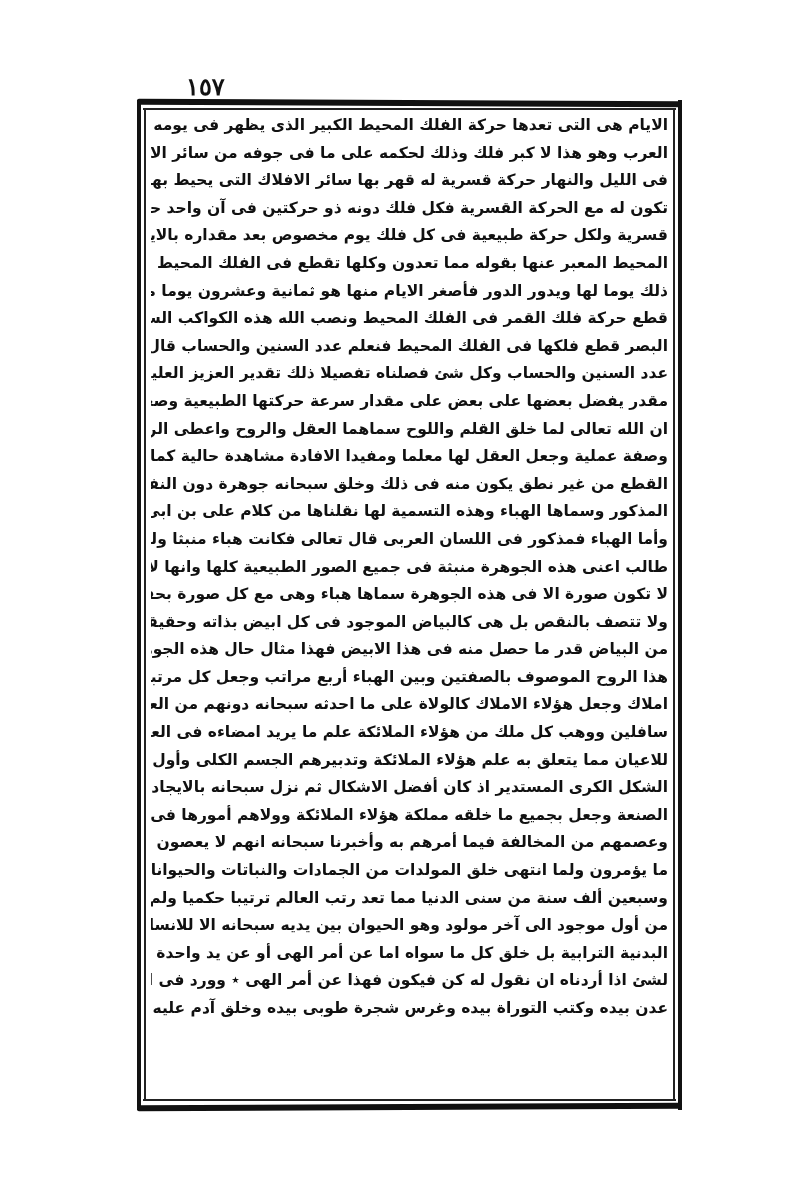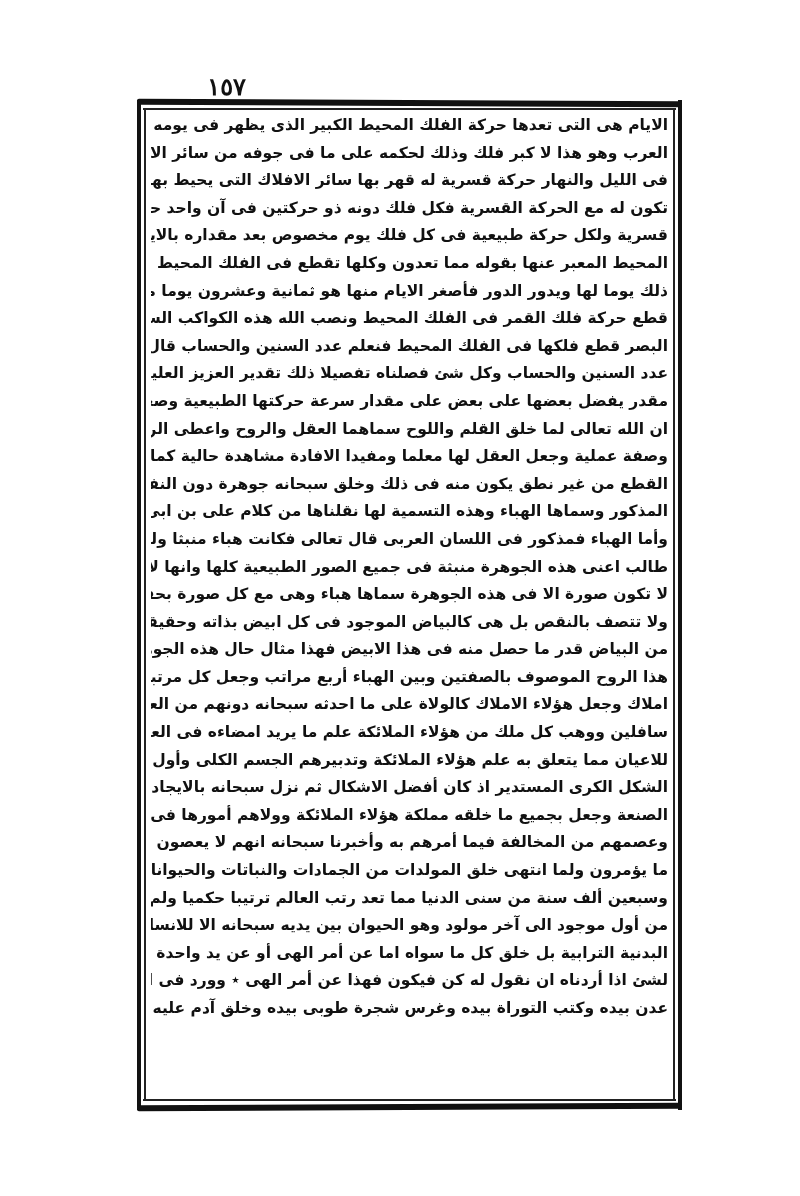--- a/index.html
+++ b/index.html
@@ -13,21 +13,21 @@
       position: relative;
       overflow: hidden;
       font-family: "DejaVu Sans", sans-serif;
       color: #111;
     }
     .page-number {
       position: absolute;
       left: 186px;
       top: 72px;
       width: 60px;
-      text-align: right;
+      text-align: left;
       font-family: "DejaVu Serif", serif;
       font-size: 24px;
       font-weight: bold;
       letter-spacing: 2px;
       color: #111;
     }
     .frame {
       position: absolute;
       left: 137px;
       top: 100px;

